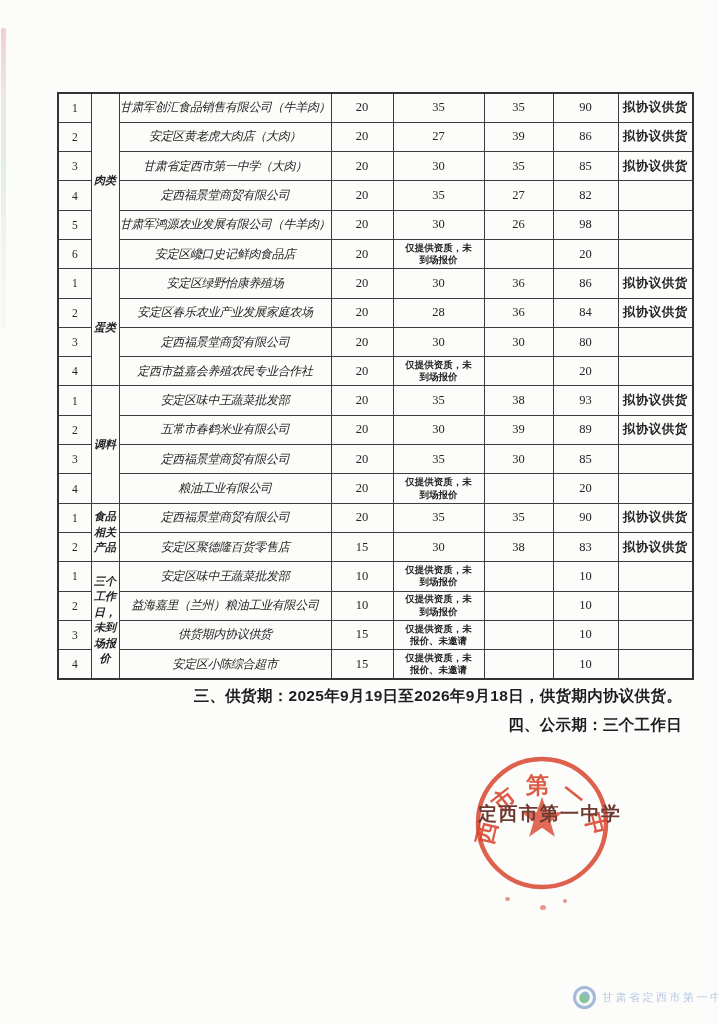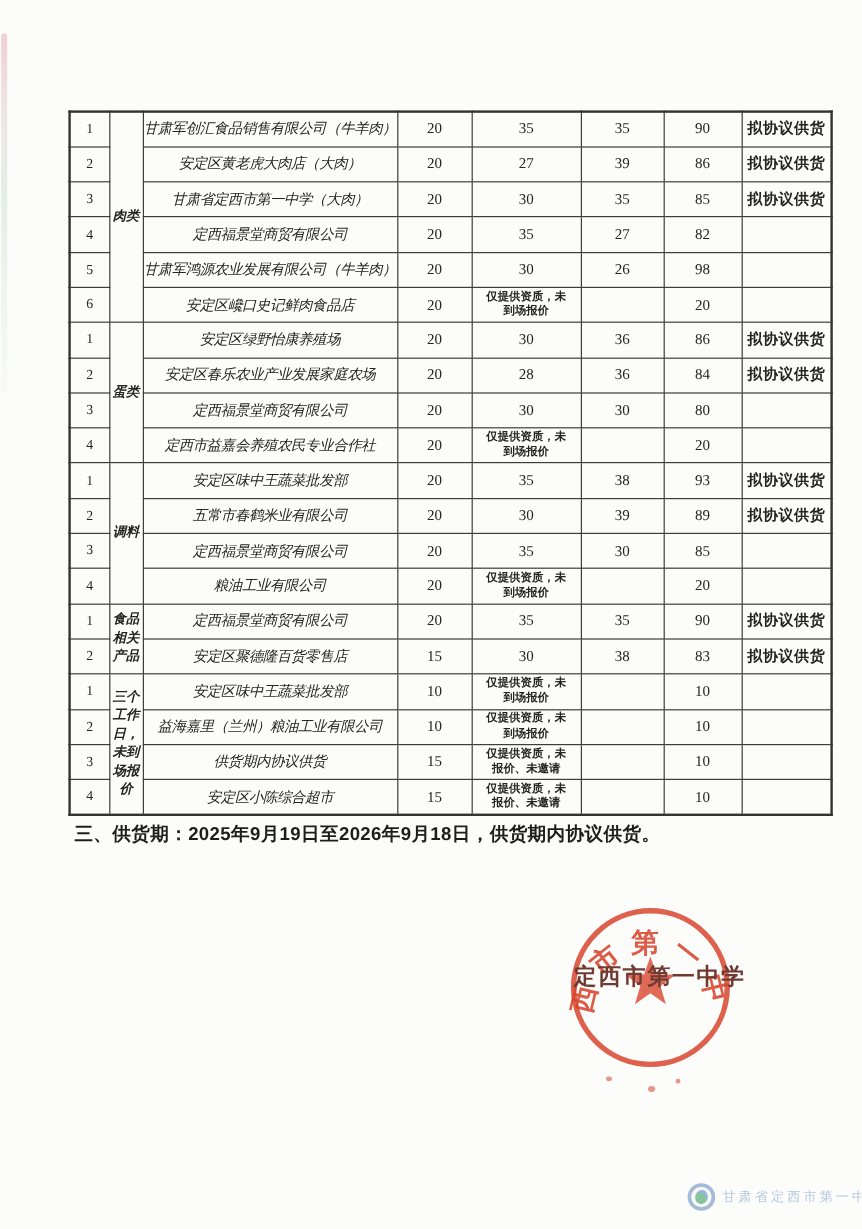--- a/index.html
+++ b/index.html
@@ -54,21 +54,21 @@
     font-family:"Liberation Sans", sans-serif;
     color:#1c1c1c;
   }
   td.c-remark{
     font-size:12.5px;letter-spacing:0.5px;font-weight:600;margin-top:22px;
   }
   
   #notes{
     position:absolute;left:62px;top:686px;width:620px;
     font-family:"Liberation Sans", sans-serif;
-    font-weight:700;color:#1d1d1d;
+    font-weight:700;color:#1d1d1d;text-align:right;
   }
   .note-line{font-size:15.5px;line-height:19px;margin-bottom:9.5px;letter-spacing:0.3px;}
   
   #stamp{position:absolute;left:458px;top:739px;width:170px;height:180px;}
   #stamp svg{position:absolute;left:0;top:0;}
   .stamp-name-line{
     position:absolute;left:478px;top:801px;
     font-size:19px;font-weight:700;letter-spacing:1.5px;
     color:#6e3a31;
     font-family:"Liberation Serif", serif;
@@ -315,20 +315,21 @@
 报价、未邀请</td>
           <td class="c-num"></td>
           <td class="c-num">10</td>
           <td class="c-remark"></td>
         </tr>
       </tbody>
   </table>
 
   <div id="notes">
     <div class="note-line">三、供货期：2025年9月19日至2026年9月18日，供货期内协议供货。</div>
+    <div class="note-line">四、公示期：三个工作日</div>
   </div>
 
   <div id="stamp">
     <svg width="170" height="180" viewBox="0 0 170 180">
       <defs>
         <path id="ringPath" d="M 36,102 A 48,48 0 1 1 132,102" fill="none"></path>
       </defs>
       <circle cx="84" cy="84" r="64" fill="none" stroke="#d8452e" stroke-width="4.5" opacity="0.85"></circle>
       <polygon points="84,58 89.2,72.9 104.9,73.2 92.4,82.7 96.9,97.8 84,88.8 71.1,97.8 75.6,82.7 63.1,73.2 78.8,72.9" fill="#da452e" opacity="0.8"></polygon>
       <text font-size="23" font-weight="bold" fill="#d8452e" opacity="0.88" font-family="Liberation Serif, serif" letter-spacing="9">

